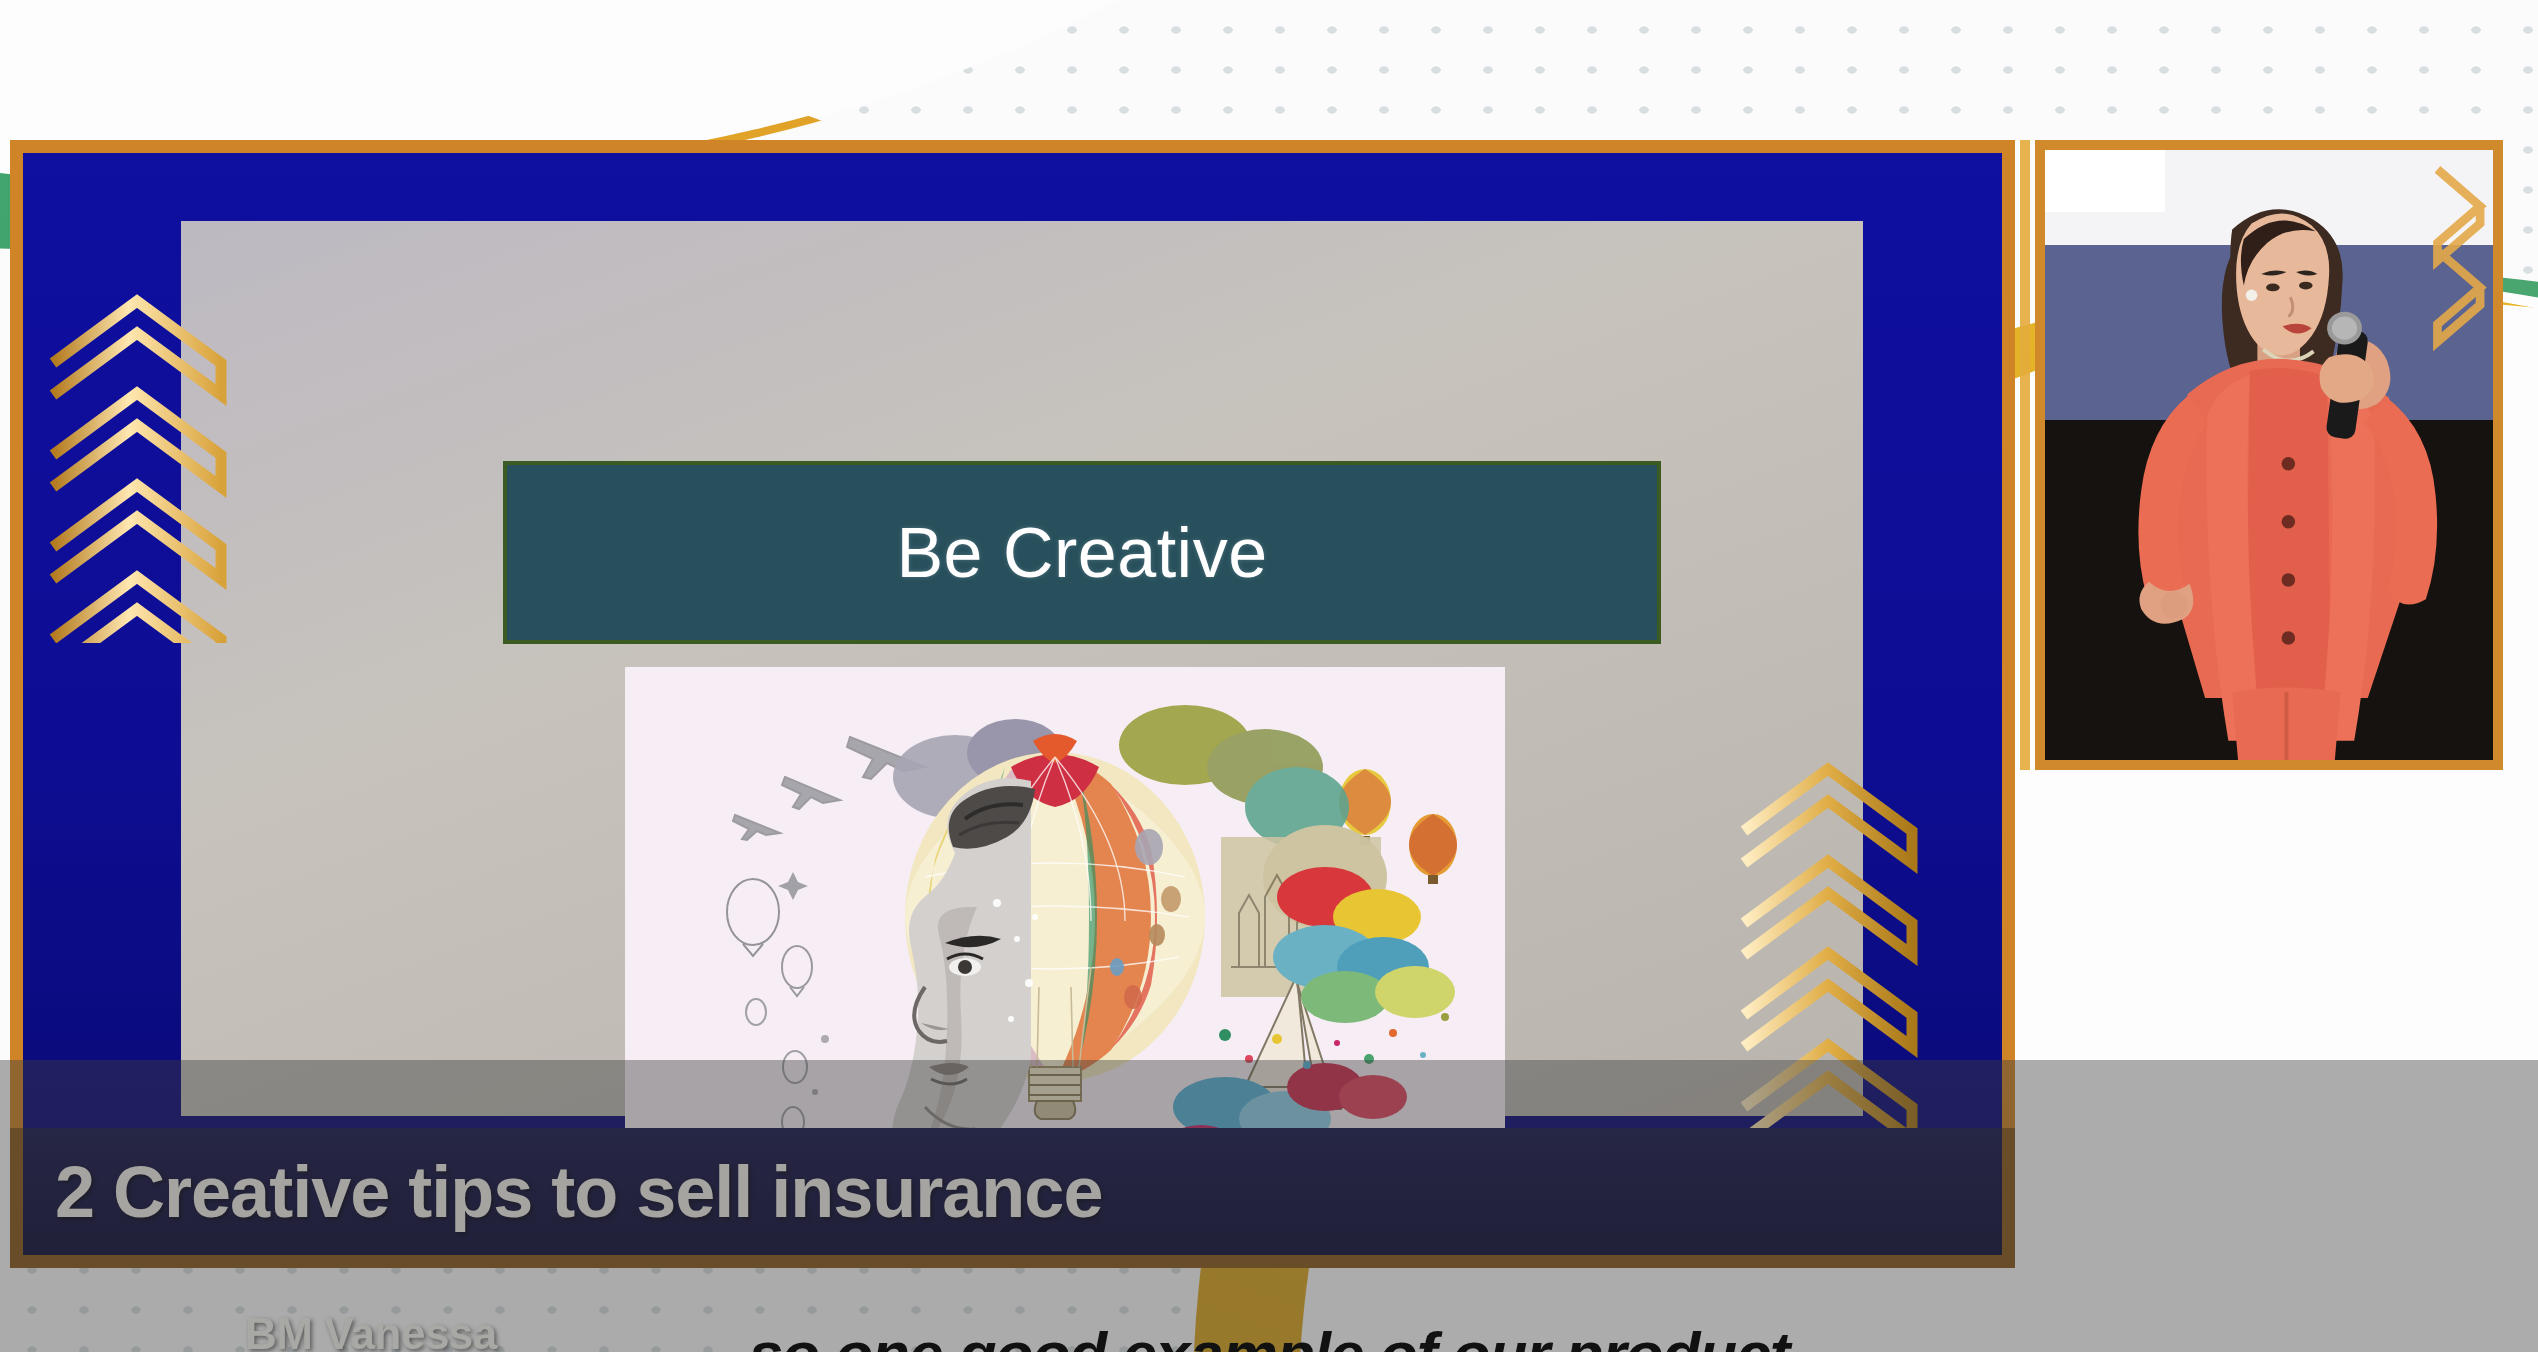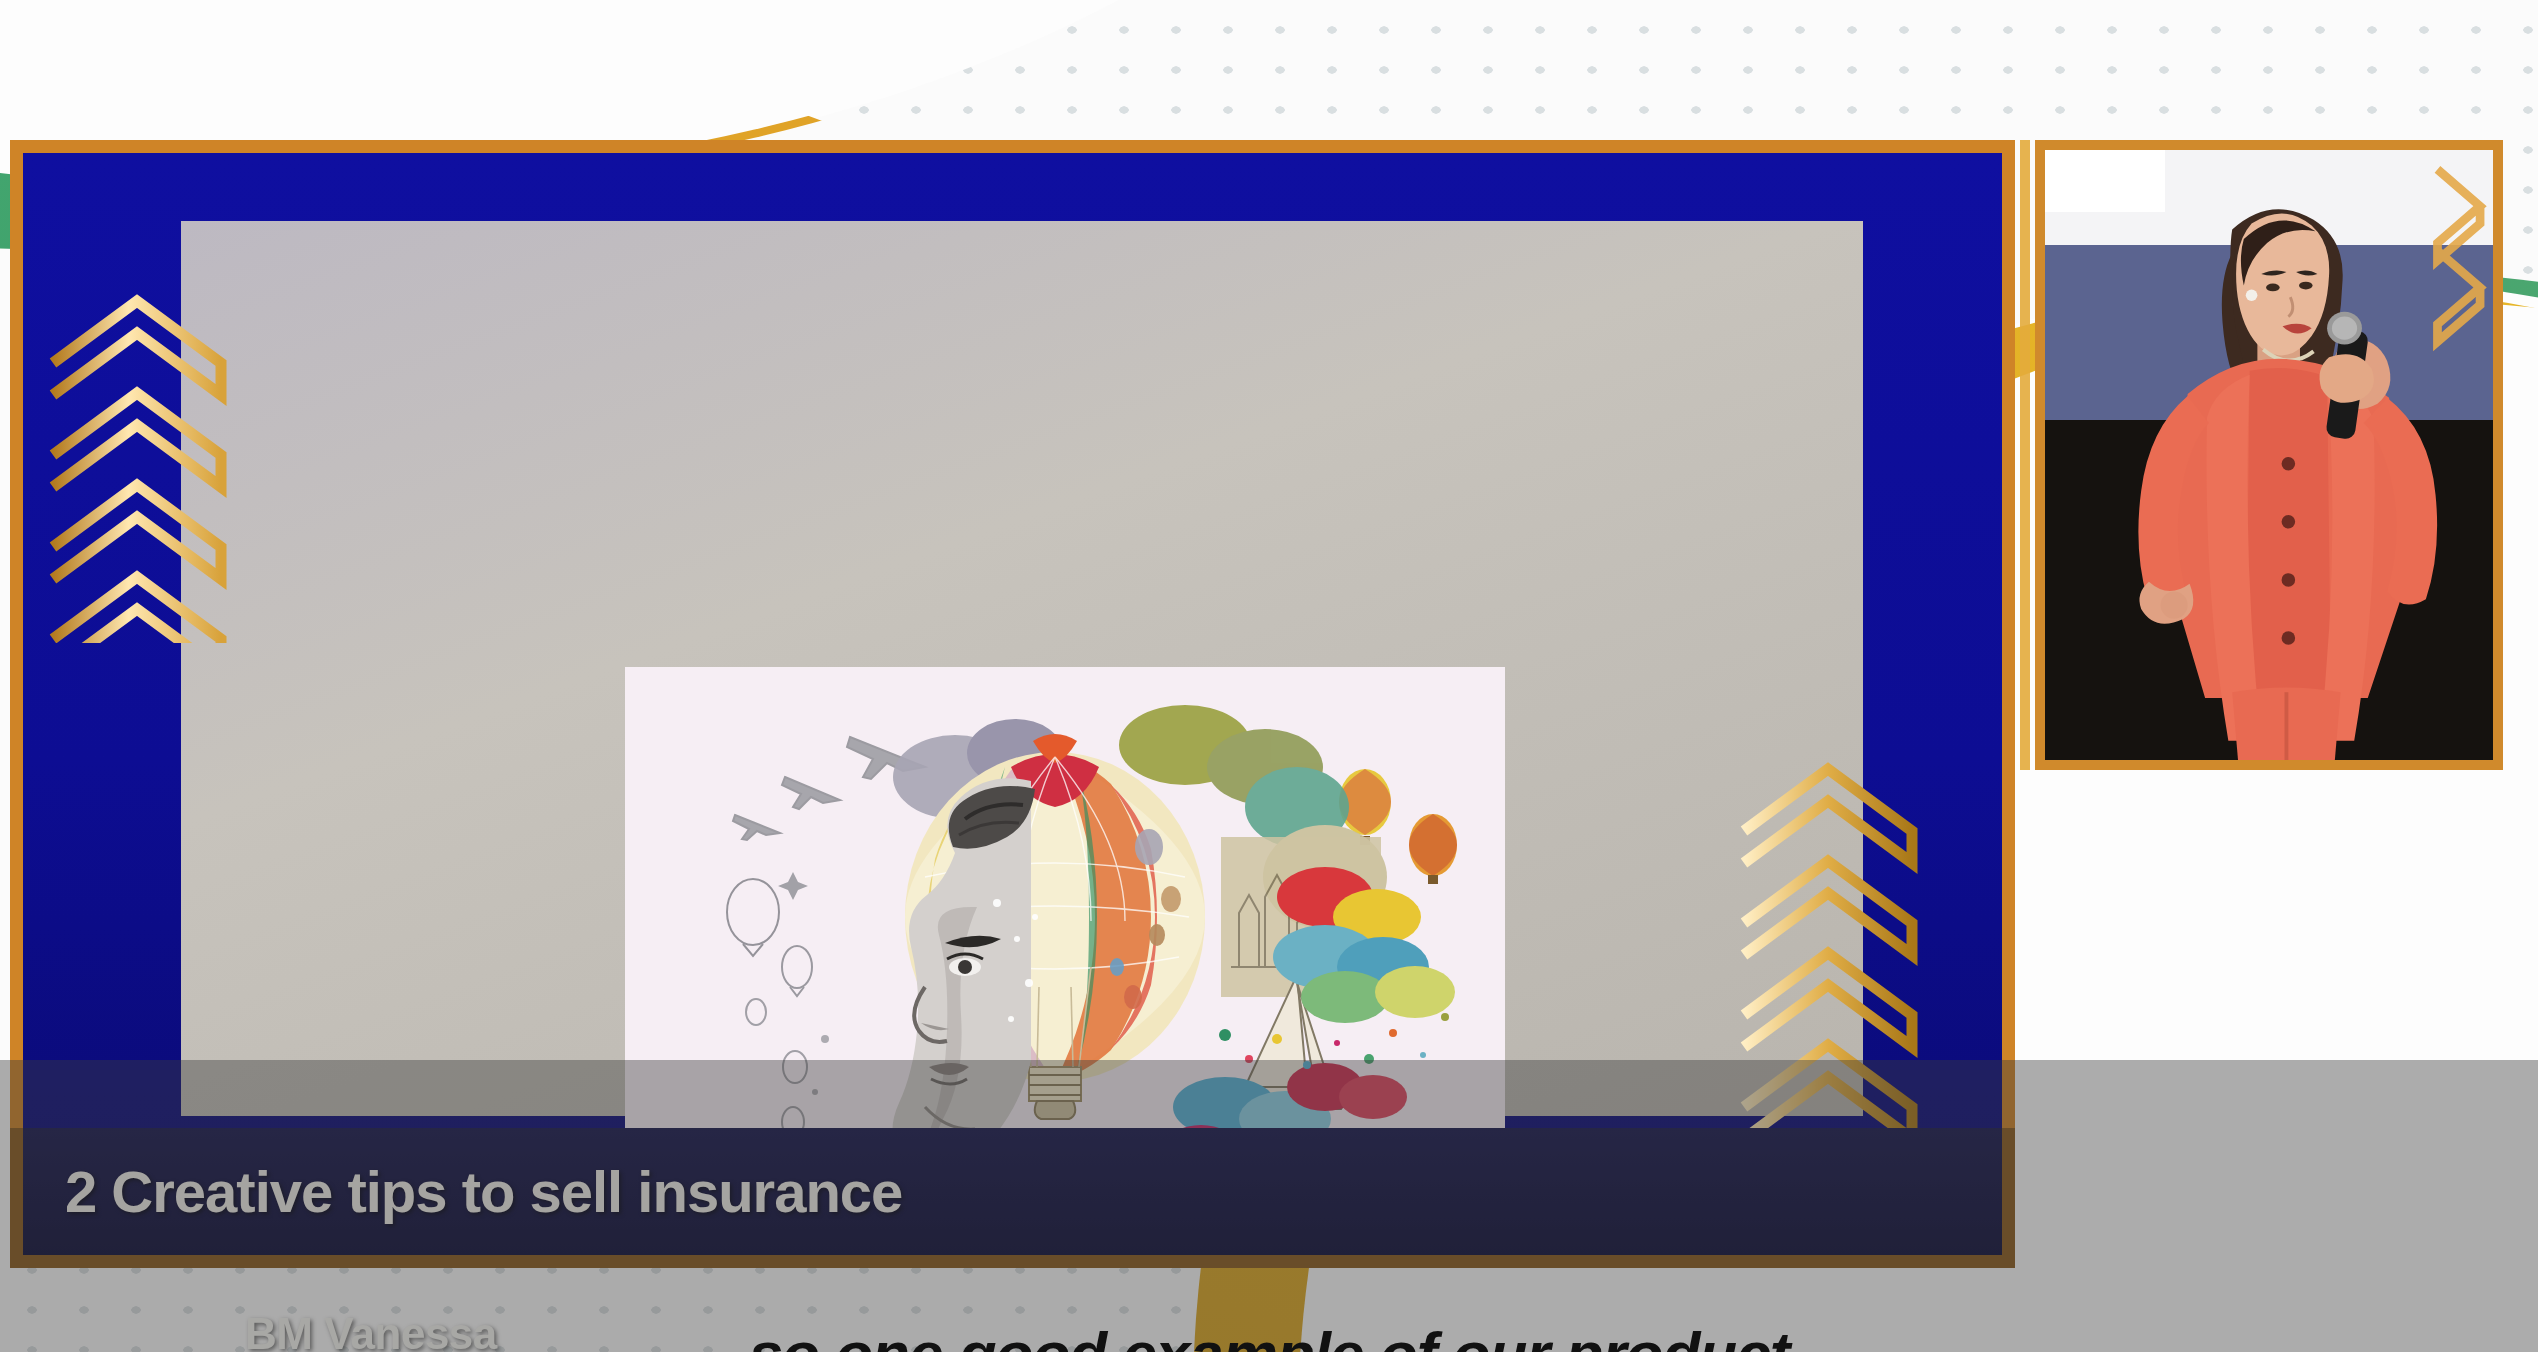--- a/index.html
+++ b/index.html
@@ -169,24 +169,24 @@
     width:2005px; height:140px;
     background:linear-gradient(180deg,#17174d 0%,#0d0d38 100%);
     border-left:13px solid #8a5a1d;
     border-right:13px solid #8a5a1d;
     border-bottom:13px solid #8a5a1d;
     display:flex; align-items:center;
     overflow:hidden;
   }
   .lower-third-text{
     color:#f2f0ea;
-    font-size:58px;
+    font-size:72px;
     font-weight:bold;
     letter-spacing:-1px;
-    margin-left:42px;
+    margin-left:32px;
     white-space:nowrap;
     text-shadow:2px 2px 4px rgba(0,0,0,.6);
   }
   .speaker-name{
     position:absolute;
     left:245px; top:1285px;
     color:#f7f6f2;
     font-size:44px;
     font-weight:bold;
     letter-spacing:-.5px;
@@ -284,20 +284,23 @@
         </defs>
         <g fill="none" stroke="url(#gr)" stroke-width="11" stroke-linejoin="miter">
           <polyline points="12,78 96,16 180,78 180,110 96,48 12,110"></polyline>
           <polyline points="12,170 96,108 180,170 180,202 96,140 12,202"></polyline>
           <polyline points="12,262 96,200 180,262 180,294 96,232 12,294"></polyline>
           <polyline points="12,354 96,292 180,354 180,386 96,324 12,386"></polyline>
         </g>
       </svg>
     </div>
 
+    <div class="title-box">
+      <span class="title-box-text">Be Creative</span>
+    </div>
 
     <div class="illus-card">
       <svg class="illus-svg" viewBox="0 0 880 586" preserveAspectRatio="xMidYMid slice">
         <rect width="880" height="586" fill="#f6eef4"></rect>
 
         <g stroke="#8d8d93" stroke-width="2" fill="#9a9aa0" opacity=".85">
           <path d="M225 70 L300 100 L278 104 L262 96 L246 112 L238 110 L248 92 L222 80 Z"></path>
           <path d="M160 110 L215 133 L198 136 L186 130 L174 142 L168 140 L176 127 L157 118 Z"></path>
           <path d="M110 148 L155 166 L141 168 L132 164 L122 173 L117 172 L124 162 L108 154 Z"></path>
         </g>

